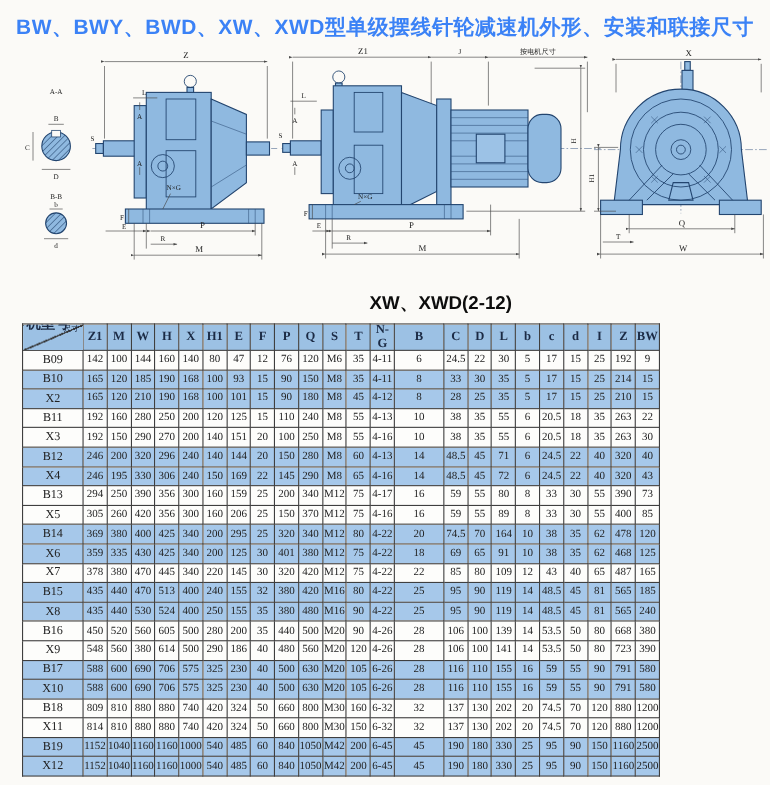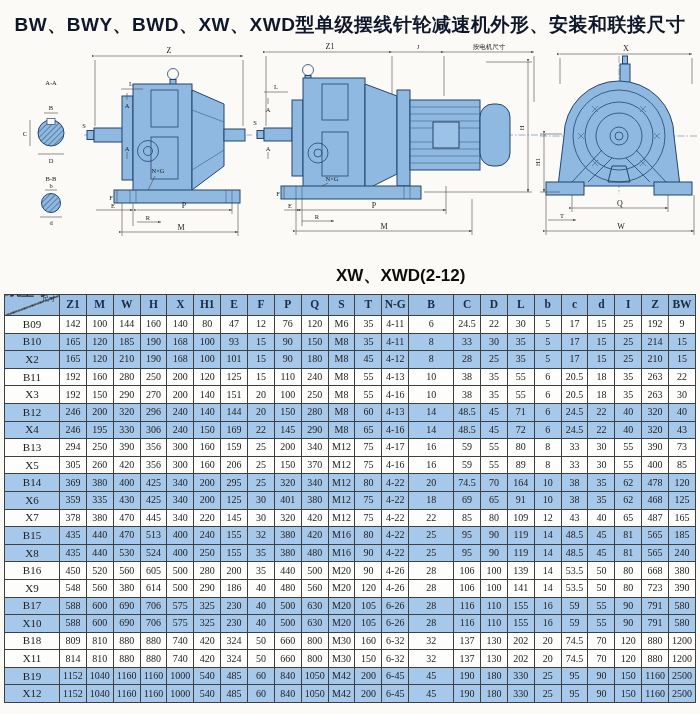--- a/index.html
+++ b/index.html
@@ -4,37 +4,37 @@
 <style>
   html,body{margin:0;padding:0;}
   body{
     width:700px;height:714px;overflow:hidden;
     background:#fbfaf7;
     font-family:"Liberation Sans",sans-serif;
   }
   .page-title{
     margin:0;padding:12px 0 2px 0;
     text-align:center;
-    font-size:19px;font-weight:bold;color:#0f172a;
+    font-size:19px;font-weight:bold;color:#3b82f6;
     letter-spacing:0.5px;
   }
   .drawings{height:224px;position:relative;}
   .drawings svg{display:block;}
   .sec-labels{position:relative;height:28px;}
   .sec-labels span{
     position:absolute;top:0;
     font-size:17px;font-weight:bold;color:#0d0d0d;
   }
   .sec-labels .left{left:8px;}
   .sec-labels .right{left:336px;}
   table.dims{
-    margin:2px 4px 0 4px;
+    margin:2px 4px 0 20px;
     border-collapse:collapse;
     table-layout:fixed;
-    width:692px;
+    width:580px;
     font-family:"Liberation Serif",serif;
     color:#222;
   }
   table.dims th,table.dims td{
     border:1px solid #3f3f3f;
     text-align:center;
     padding:0;
     height:16.6px;
     font-size:10px;
     line-height:1;

